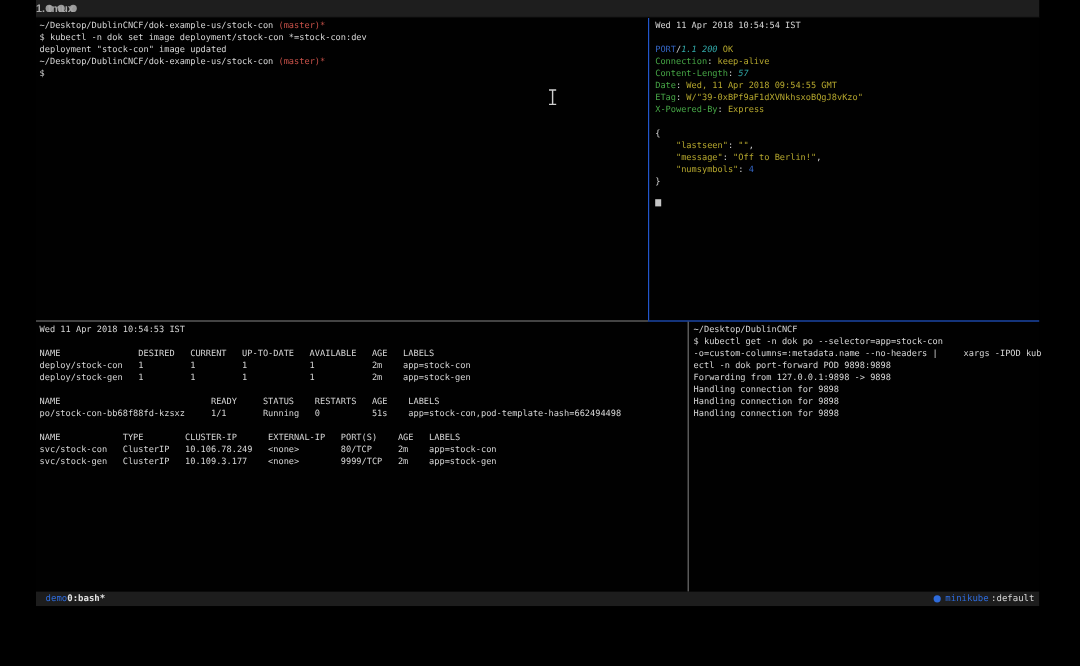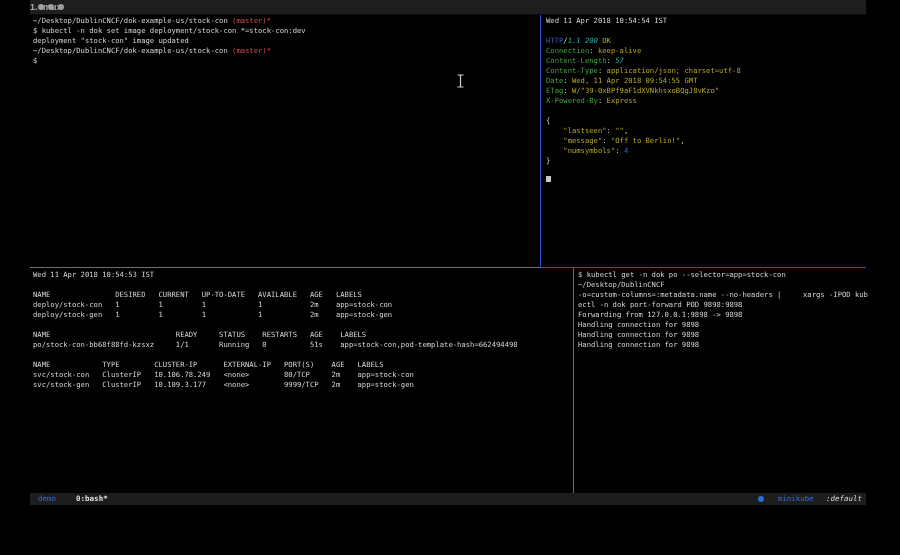--- a/index.html
+++ b/index.html
@@ -35,27 +35,27 @@
   .b-inactive { background:#6f6f6f; }
   .bv-top    { left:510px; top:15px; height:252px; }
   .bh-left   { left:0; top:267px; width:510px; }
   .bh-right  { left:510px; top:267px; width:326px; }
   .bv-bottom { left:543px; top:268px; height:225px; }
   .statusbar {
     position:absolute; left:0; top:493px; width:836px; height:12px; background:#1d1d1d;
     display:flex; align-items:center; justify-content:space-between;
     font-size:7.5px; line-height:12px;
   }
-  .status-left  { padding-left:8px; display:flex; gap:20px; align-items:center; }
-  .status-right { padding-right:4px; display:flex; gap:12px; align-items:center;margin-left:16px; }
+  .status-left  { padding-left:8px; display:flex; gap:0; align-items:center; }
+  .status-right { padding-right:4px; display:flex; gap:2px; align-items:center;margin-left:16px; }
   .session-name { color:#2e6bdb; }
   .window-tab   { color:#e2e2e2; font-weight:bold; }
   .kube-helm    { width:6px; height:6px; border-radius:50%; background:#2e6bdb; display:inline-block; margin-right:2px; }
   .kube-ctx  { color:#2e6bdb; }
-  .kube-ns   { color:#d6d6d6;font-style:italic; }
+  .kube-ns   { color:#d6d6d6; }
   .ibeam { position:absolute; left:426px; top:74px; }
 </style>
 </head>
 <body>
 
 <div class="screen">
   <div class="window">
 
     <div class="titlebar">
       <div class="lights">
@@ -69,24 +69,23 @@
     <div class="pane pane-top-left">
         <div class="tline"><span class="c-white">~/Desktop/DublinCNCF/dok-example-us/stock-con </span><span class="c-red">(master)*</span></div>
         <div class="tline"><span class="c-white">$ kubectl -n dok set image deployment/stock-con *=stock-con:dev</span></div>
         <div class="tline"><span class="c-white">deployment "stock-con" image updated</span></div>
         <div class="tline"><span class="c-white">~/Desktop/DublinCNCF/dok-example-us/stock-con </span><span class="c-red">(master)*</span></div>
         <div class="tline"><span class="c-white">$</span></div>
       </div>
     <div class="pane pane-top-right">
         <div class="tline"><span class="c-white">Wed 11 Apr 2018 10:54:54 IST</span></div>
         <div class="tline">&nbsp;</div>
-        <div class="tline"><span class="c-blue">HTTP</span><span class="c-white">/</span><span class="c-cyan">1.1 200 </span><span class="c-yellow">OK</span></div>
+        <div class="tline"><span class="c-blue">PORT</span><span class="c-white">/</span><span class="c-cyan">1.1 200 </span><span class="c-yellow">OK</span></div>
         <div class="tline"><span class="c-green">Connection</span><span class="c-white">: </span><span class="c-yellow">keep-alive</span></div>
         <div class="tline"><span class="c-green">Content-Length</span><span class="c-white">: </span><span class="c-cyan">57</span></div>
-        <div class="tline"><span class="c-green">Content-Type</span><span class="c-white">: </span><span class="c-yellow">application/json; charset=utf-8</span></div>
         <div class="tline"><span class="c-green">Date</span><span class="c-white">: </span><span class="c-yellow">Wed, 11 Apr 2018 09:54:55 GMT</span></div>
         <div class="tline"><span class="c-green">ETag</span><span class="c-white">: </span><span class="c-yellow">W/"39-0xBPf9aF1dXVNkhsxoBQgJ8vKzo"</span></div>
         <div class="tline"><span class="c-green">X-Powered-By</span><span class="c-white">: </span><span class="c-yellow">Express</span></div>
         <div class="tline">&nbsp;</div>
         <div class="tline"><span class="c-white">{</span></div>
         <div class="tline"><span class="c-white">    </span><span class="c-yellow">"lastseen"</span><span class="c-white">: </span><span class="c-yellow">""</span><span class="c-white">,</span></div>
         <div class="tline"><span class="c-white">    </span><span class="c-yellow">"message"</span><span class="c-white">: </span><span class="c-yellow">"Off to Berlin!"</span><span class="c-white">,</span></div>
         <div class="tline"><span class="c-white">    </span><span class="c-yellow">"numsymbols"</span><span class="c-white">: </span><span class="c-blue">4</span></div>
         <div class="tline"><span class="c-white">}</span></div>
         <div class="tline">&nbsp;</div>
@@ -100,22 +99,22 @@
         <div class="tline"><span class="c-white">deploy/stock-gen   1         1         1            1           2m    app=stock-gen</span></div>
         <div class="tline">&nbsp;</div>
         <div class="tline"><span class="c-white">NAME                             READY     STATUS    RESTARTS   AGE    LABELS</span></div>
         <div class="tline"><span class="c-white">po/stock-con-bb68f88fd-kzsxz     1/1       Running   0          51s    app=stock-con,pod-template-hash=662494498</span></div>
         <div class="tline">&nbsp;</div>
         <div class="tline"><span class="c-white">NAME            TYPE        CLUSTER-IP      EXTERNAL-IP   PORT(S)    AGE   LABELS</span></div>
         <div class="tline"><span class="c-white">svc/stock-con   ClusterIP   10.106.78.249   &lt;none&gt;        80/TCP     2m    app=stock-con</span></div>
         <div class="tline"><span class="c-white">svc/stock-gen   ClusterIP   10.109.3.177    &lt;none&gt;        9999/TCP   2m    app=stock-gen</span></div>
       </div>
     <div class="pane pane-bottom-right">
+        <div class="tline"><span class="c-white">~/Desktop/DublinCNCF</span></div>
         <div class="tline"><span class="c-white">$ kubectl get -n dok po --selector=app=stock-con</span></div>
-        <div class="tline"><span class="c-white">~/Desktop/DublinCNCF</span></div>
         <div class="tline"><span class="c-white">-o=custom-columns=:metadata.name --no-headers |     xargs -IPOD kub</span></div>
         <div class="tline"><span class="c-white">ectl -n dok port-forward POD 9898:9898</span></div>
         <div class="tline"><span class="c-white">Forwarding from 127.0.0.1:9898 -&gt; 9898</span></div>
         <div class="tline"><span class="c-white">Handling connection for 9898</span></div>
         <div class="tline"><span class="c-white">Handling connection for 9898</span></div>
         <div class="tline"><span class="c-white">Handling connection for 9898</span></div>
       </div>
 
     <div class="vborder bv-top b-active"></div>
     <div class="hborder bh-left b-inactive"></div>

